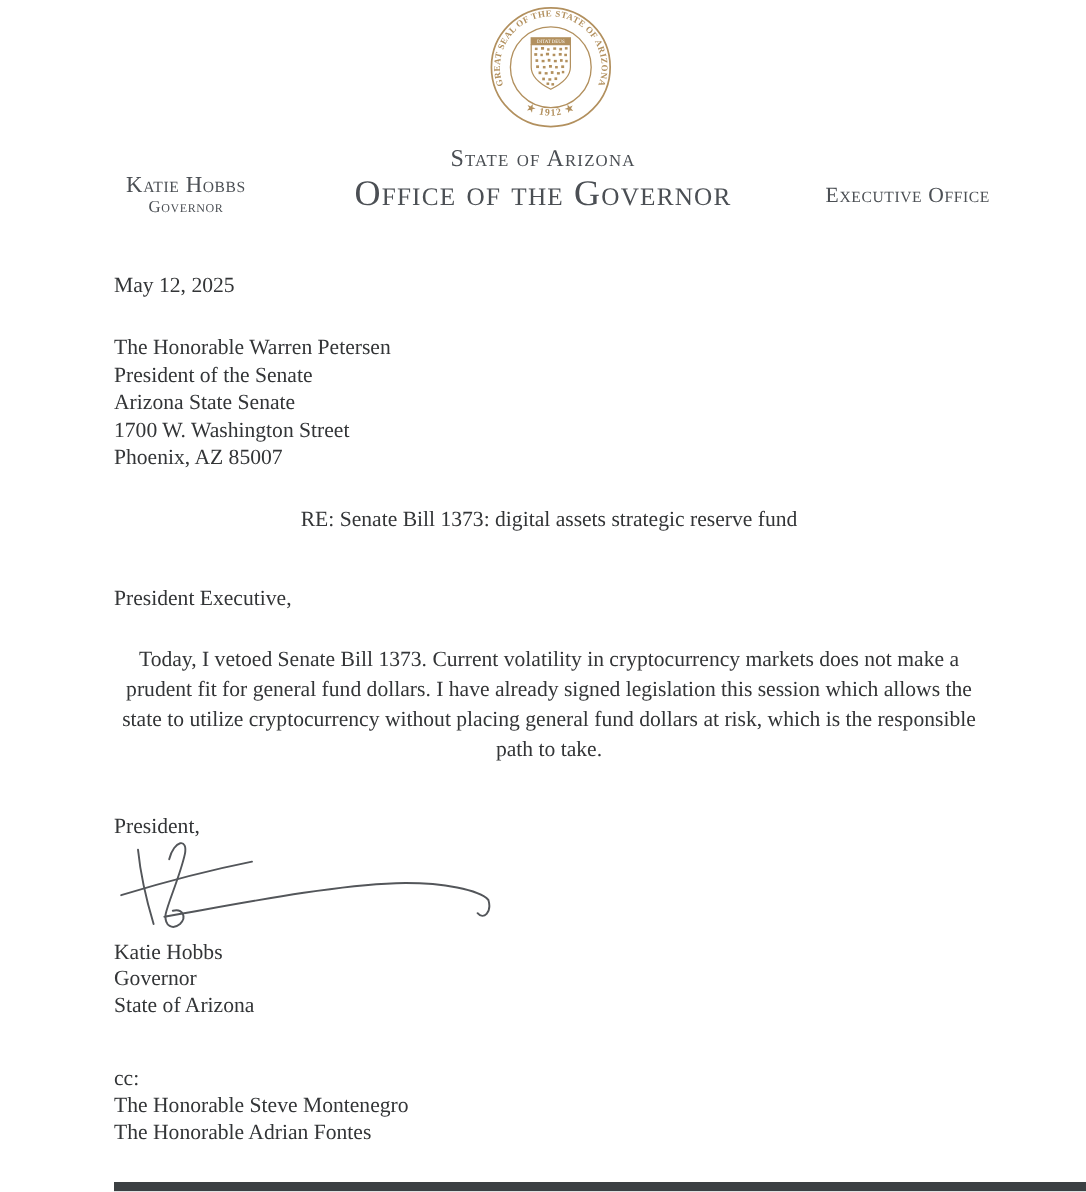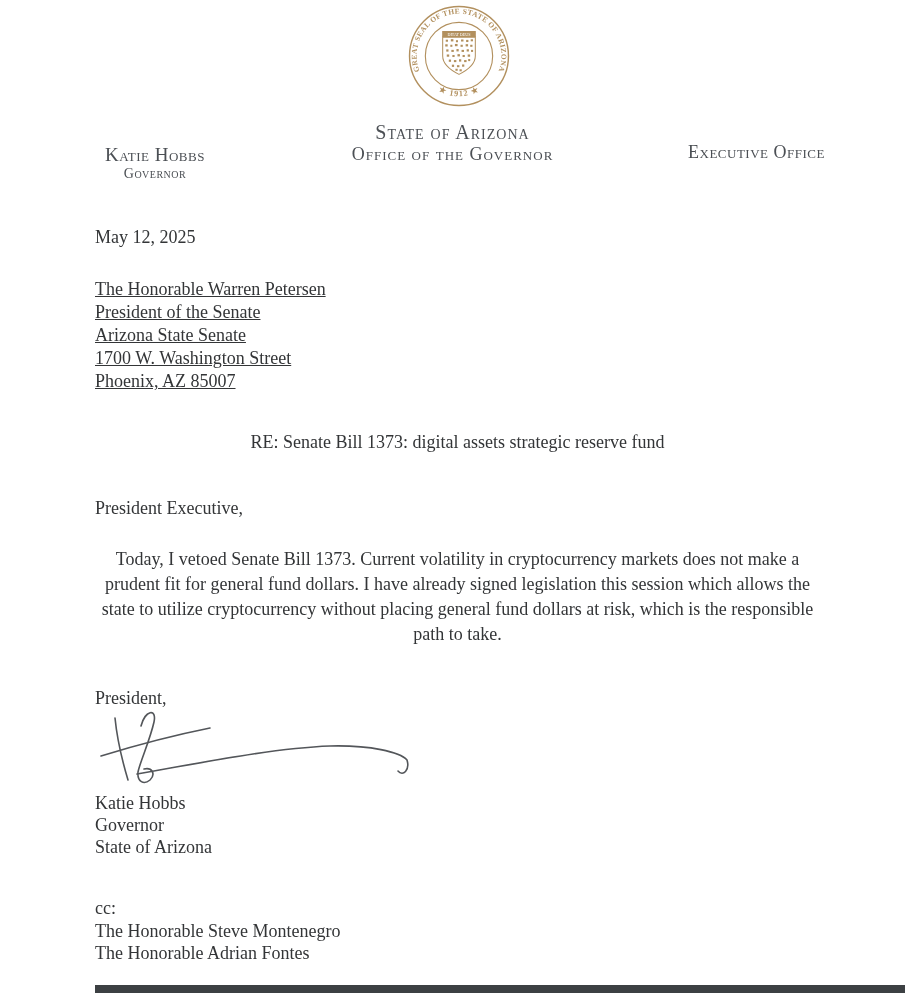--- a/index.html
+++ b/index.html
@@ -23,32 +23,32 @@
     position:absolute;left:40px;top:145px;width:230px;text-align:center;
     line-height:1.1;
   }
   .lh-left .lh-name{font-size:19px;letter-spacing:.5px;}
   .lh-left .lh-title{font-size:14px;letter-spacing:.5px;}
   .lh-center{
     position:absolute;left:50%;top:120px;transform:translateX(-50%);
     text-align:center;white-space:nowrap;line-height:1.2;
   }
   .lh-center .lh-line1{font-size:20px;letter-spacing:1px;}
-  .lh-center .lh-line2{font-size:18px;letter-spacing:1px;}
+  .lh-center .lh-line2{font-size:30px;letter-spacing:1px;}
   .lh-right{
-    position:absolute;left:688px;top:142px;width:180px;
+    position:absolute;left:688px;top:152px;width:180px;
     font-size:18px;letter-spacing:.5px;
   }
   
   .content{
     position:absolute;left:95px;top:226px;width:725px;
     font-size:18px;line-height:1.28;
   }
   .date{margin:0 0 29px 0;}
-  .recipient{margin:0 0 38px 0;text-decoration:underline;}
+  .recipient{margin:0 0 28px 0;}
   .subject{margin:0 0 43px 0;text-align:center;}
   .salutation{margin:0 0 27px 0;}
   .body-par{margin:0 0 40px 0;line-height:1.39;text-align:center;}
   .closing{margin:0;}
   .signature{display:block;margin:0;width:325px;height:82px;}
   .signer{margin:1px 0 0 0;line-height:1.22;}
   .cc-block{margin:38px 0 0 0;line-height:1.24;}
   
   .bottom-bar{
     position:absolute;left:95px;right:0;bottom:0;height:8px;

